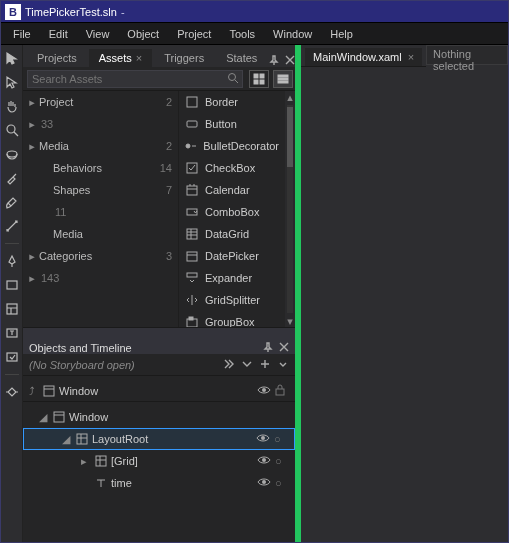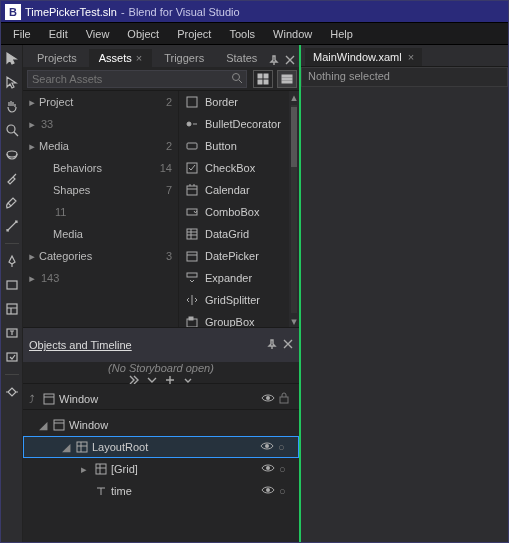--- a/index.html
+++ b/index.html
@@ -13,21 +13,21 @@
   .menubar { background: #1b1b1c; height: 22px; display: flex; align-items: center; padding: 0 4px; gap: 2px; border-bottom: 1px solid #000; }
   .menubar .item { padding: 3px 8px; color: #ccc; cursor: pointer; }
   
   .client { display: flex; height: calc(100% - 44px); }
   
   .toolstrip { width: 22px; background: #2d2d30; border-right: 1px solid #222; display: flex; flex-direction: column; align-items: center; padding-top: 4px; gap: 6px; }
   .toolstrip .tool { width: 18px; height: 18px; display: flex; align-items: center; justify-content: center; color: #bbb; cursor: pointer; }
   .toolstrip .tool svg { width: 14px; height: 14px; stroke: #bbb; fill: none; stroke-width: 1.2; }
   .toolstrip .sep { width: 14px; height: 1px; background: #444; margin: 2px 0; }
   
-  .leftcol { width: 278px; background: #ef4444; display: flex; flex-direction: column; border-right: 2px solid #22c55e; }
+  .leftcol { width: 278px; background: #ef4444; display: flex; flex-direction: column; border-right: 6px solid #22c55e; }
   
   .tabrow { height: 22px; background: #2d2d30; display: flex; align-items: flex-end; padding: 0 4px; gap: 2px; position: relative; }
   .tabrow .tab { padding: 3px 10px; color: #aaa; cursor: pointer; }
   .tabrow .tab.active { background: #252526; color: #fff; position: relative; }
   .tabrow .close { margin-left: 4px; color: #888; }
   .tabrow .right { margin-left: auto; display: flex; align-items: center; gap: 6px; color: #888; padding-right: 4px;}
   .pin svg, .closex svg { width:10px; height:10px; stroke:#aaa; fill:none; stroke-width:1.4;}
   
   .assets-top { display: flex; align-items: center; background: #252526; border-bottom: 1px solid #1a1a1a; height: 24px; }
   .search-wrap { flex: 1; position: relative; padding: 2px 4px; }
@@ -51,56 +51,55 @@
   .ctrls .crow { display:flex; align-items:center; height:22px; padding:0 6px; gap:6px; color:#ccc; cursor:pointer;}
   .ctrls .crow .ic { width:14px;height:14px; display:flex; align-items:center; justify-content:center;}
   .ctrls .crow .ic svg{width:12px;height:12px;stroke:#aaa;fill:none;stroke-width:1;}
   .ctrls .sb { position:absolute; right:0; top:0; bottom:0; width:10px; background:#2a2a2c; }
   .ctrls .sb .tr { position:absolute; top:14px; bottom:14px; left:2px; right:2px; background:#333; }
   .ctrls .sb .th { position:absolute; left:2px; right:2px; top:16px; height:60px; background:#555; }
   .ctrls .sb .ar { position:absolute; left:0; right:0; height:12px; display:flex;align-items:center;justify-content:center;color:#888;}
   .ctrls .sb .ar.up{top:0;} .ctrls .sb .ar.dn{bottom:0;}
   
   .objpanel { flex:1; display:flex; flex-direction:column; background:#2d2d30; border-top:1px solid #1a1a1a;}
-  .objhdr { height:34px; background:#33333a; display:flex; align-items:center; padding:0 6px; color:#ddd;text-decoration:underline;}
+  .objhdr { height:26px; background:#33333a; display:flex; align-items:flex-end; padding:0 6px; color:#ddd;}
   .objhdr .right { margin-left:auto; display:flex; gap:6px; align-items:center;}
-  .sbrow { height:22px; background:#252526; display:flex; align-items:center; padding:0 6px; border-bottom:1px solid #1a1a1a;flex-direction:column;}
+  .sbrow { height:22px; background:#252526; display:flex; align-items:center; padding:0 6px; border-bottom:1px solid #1a1a1a;}
   .sbrow .txt { flex:1; color:#888; font-style:italic; }
   .sbrow .btns { display:flex; gap:6px; align-items:center;}
   .iconbtn svg{width:12px;height:12px;stroke:#aaa;fill:none;stroke-width:1.4;}
   
   .objtree { flex:1; background:#252526; padding:4px 0; }
   .trow { display:flex; align-items:center; height:22px; padding:0 6px; color:#ccc; cursor:pointer;}
   .trow .exp { width:12px; color:#888; }
   .trow .ic { width:16px; display:flex; justify-content:center;}
   .trow .ic svg {width:12px;height:12px;stroke:#aaa;fill:none;stroke-width:1;}
   .trow .lbl { flex:1; padding-left:2px;}
   .trow .eye { width:18px; color:#aaa;}
   .trow .lock { width:14px; color:#777;}
   .trow.sprow { border-bottom:1px solid #1a1a1a; margin-bottom:4px;}
   .trow.sel { border:1px solid #3399ff; background:#26323d; }
   .trow.l1 { padding-left: 16px;}
   .trow.l2 { padding-left: 38px;}
   .trow.l3 { padding-left: 58px;}
   
-  .rightcol { flex:1; background:#2d2d30; display:flex; flex-direction:column;}
+  .rightcol { flex:1; background:#2d2d30; display:flex; flex-direction:row;}
   .doc-tabs { height:22px; display:flex; align-items:flex-end; padding:0 4px; border-bottom:1px solid #1a1a1a;}
   .doc-tabs .dtab { padding:3px 8px; background:#252526; color:#eee; display:flex; align-items:center; gap:6px; cursor:pointer;}
   .doc-tabs .dtab .x { color:#888; }
   .propbar { height:20px; border:1px solid #3a3a3c; margin:0; padding:2px 6px; color:#999; background:#2a2a2c;}
   .design { flex:1; background:#2d2d30; background-image: radial-gradient(#333 0.5px, transparent 0.5px); background-size: 4px 4px; }
 </style>
 </head>
 <body>
 
 <div class="titlebar">
   <div class="logo">B</div>
   <span class="file">TimePickerTest.sln</span>
   <span class="rest">-</span>
-  <span class="rest">Blend for Visual Studio</span>
 </div>
 
 <div class="menubar">
   <div class="item">File</div>
   <div class="item">Edit</div>
   <div class="item">View</div>
   <div class="item">Object</div>
   <div class="item">Project</div>
   <div class="item">Tools</div>
   <div class="item">Window</div>
@@ -282,33 +281,33 @@
               <span class="ic">
                 <svg viewBox="0 0 12 12">
                   <rect x="1" y="1" width="10" height="10"></rect>
                 </svg>
               </span>
               <span>Border</span>
             </div>
           <div class="crow">
               <span class="ic">
                 <svg viewBox="0 0 12 12">
+                  <rect x="1" y="3" width="10" height="6" rx="1"></rect>
+                </svg>
+              </span>
+              <span>Button</span>
+            </div>
+          <div class="crow">
+              <span class="ic">
+                <svg viewBox="0 0 12 12">
                   <circle cx="3" cy="6" r="2" fill="#aaa"></circle>
                   <path d="M7 6 H11"></path>
                 </svg>
               </span>
               <span>BulletDecorator</span>
-            </div>
-          <div class="crow">
-              <span class="ic">
-                <svg viewBox="0 0 12 12">
-                  <rect x="1" y="3" width="10" height="6" rx="1"></rect>
-                </svg>
-              </span>
-              <span>Button</span>
             </div>
           <div class="crow">
               <span class="ic">
                 <svg viewBox="0 0 12 12">
                   <rect x="1" y="1" width="10" height="10"></rect>
                   <path d="M3 6 L5 8 L9 3"></path>
                 </svg>
               </span>
               <span>CheckBox</span>
             </div>

